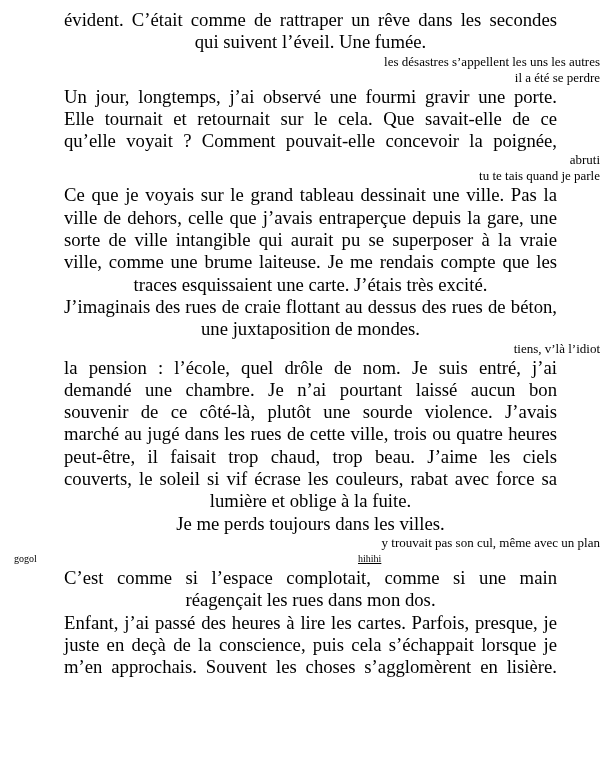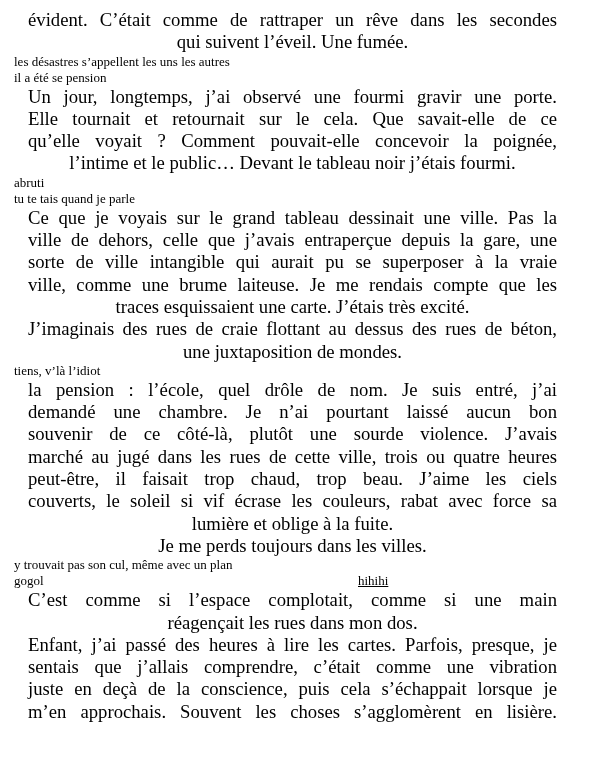--- a/index.html
+++ b/index.html
@@ -12,40 +12,40 @@
     width: 600px;
     height: 767px;
     background: #ffffff;
     color: #000000;
     overflow: hidden;
     box-sizing: border-box;
     padding-top: 9px;
     font-family: "Liberation Serif", "DejaVu Serif", serif;
   }
   .para {
-    margin: 0 43px 0 28px;
+    margin: 0 43px 0 64px;
     font-size: 18.7px;
     line-height: 22.3px;
   }
   .para .jline {
     text-align: justify;
     text-align-last: justify;
   }
   .para .lline {
     text-align: center;
   }
   .note {
     margin-left: 14px;
     font-size: 13px;
     line-height: 16px;
-    text-align: left;
+    text-align: right;
   }
   .note-row {
     position: relative;
-    font-size: 13px;
+    font-size: 10px;
     line-height: 16px;
     height: 16px;
   }
   .note-row .note-left {
     position: absolute;
     left: 14px;
     top: 0;
   }
   .note-row .note-inset {
     position: absolute;
@@ -58,27 +58,26 @@
 <body>
 
 <div class="page">
 
   <div class="para">
     <div class="jline">évident. C’était comme de rattraper un rêve dans les secondes</div>
     <div class="lline">qui suivent l’éveil. Une fumée.</div>
   </div>
 
   <div class="note">les désastres s’appellent les uns les autres</div>
-  <div class="note">il a été se pension</div>
+  <div class="note">il a été se perdre</div>
 
   <div class="para">
     <div class="jline">Un jour, longtemps, j’ai observé une fourmi gravir une porte.</div>
     <div class="jline">Elle tournait et retournait sur le cela. Que savait-elle de ce</div>
     <div class="jline">qu’elle voyait ? Comment pouvait-elle concevoir la poignée,</div>
-    <div class="lline">l’intime et le public… Devant le tableau noir j’étais fourmi.</div>
   </div>
 
   <div class="note">abruti</div>
   <div class="note">tu te tais quand je parle</div>
 
   <div class="para">
     <div class="jline">Ce que je voyais sur le grand tableau dessinait une ville. Pas la</div>
     <div class="jline">ville de dehors, celle que j’avais entraperçue depuis la gare, une</div>
     <div class="jline">sorte de ville intangible qui aurait pu se superposer à la vraie</div>
     <div class="jline">ville, comme une brume laiteuse. Je me rendais compte que les</div>
@@ -113,18 +112,17 @@
     <span class="note-inset">hihihi</span>
   </div>
 
   <div class="para">
     <div class="jline">C’est comme si l’espace complotait, comme si une main</div>
     <div class="lline">réagençait les rues dans mon dos.</div>
   </div>
 
   <div class="para">
     <div class="jline">Enfant, j’ai passé des heures à lire les cartes. Parfois, presque, je</div>
-    <div class="jline">sentais que j’allais comprendre, c’était comme une vibration</div>
     <div class="jline">juste en deçà de la conscience, puis cela s’échappait lorsque je</div>
     <div class="jline">m’en approchais. Souvent les choses s’agglomèrent en lisière.</div>
   </div>
 
 </div>
 
 </body></html>

